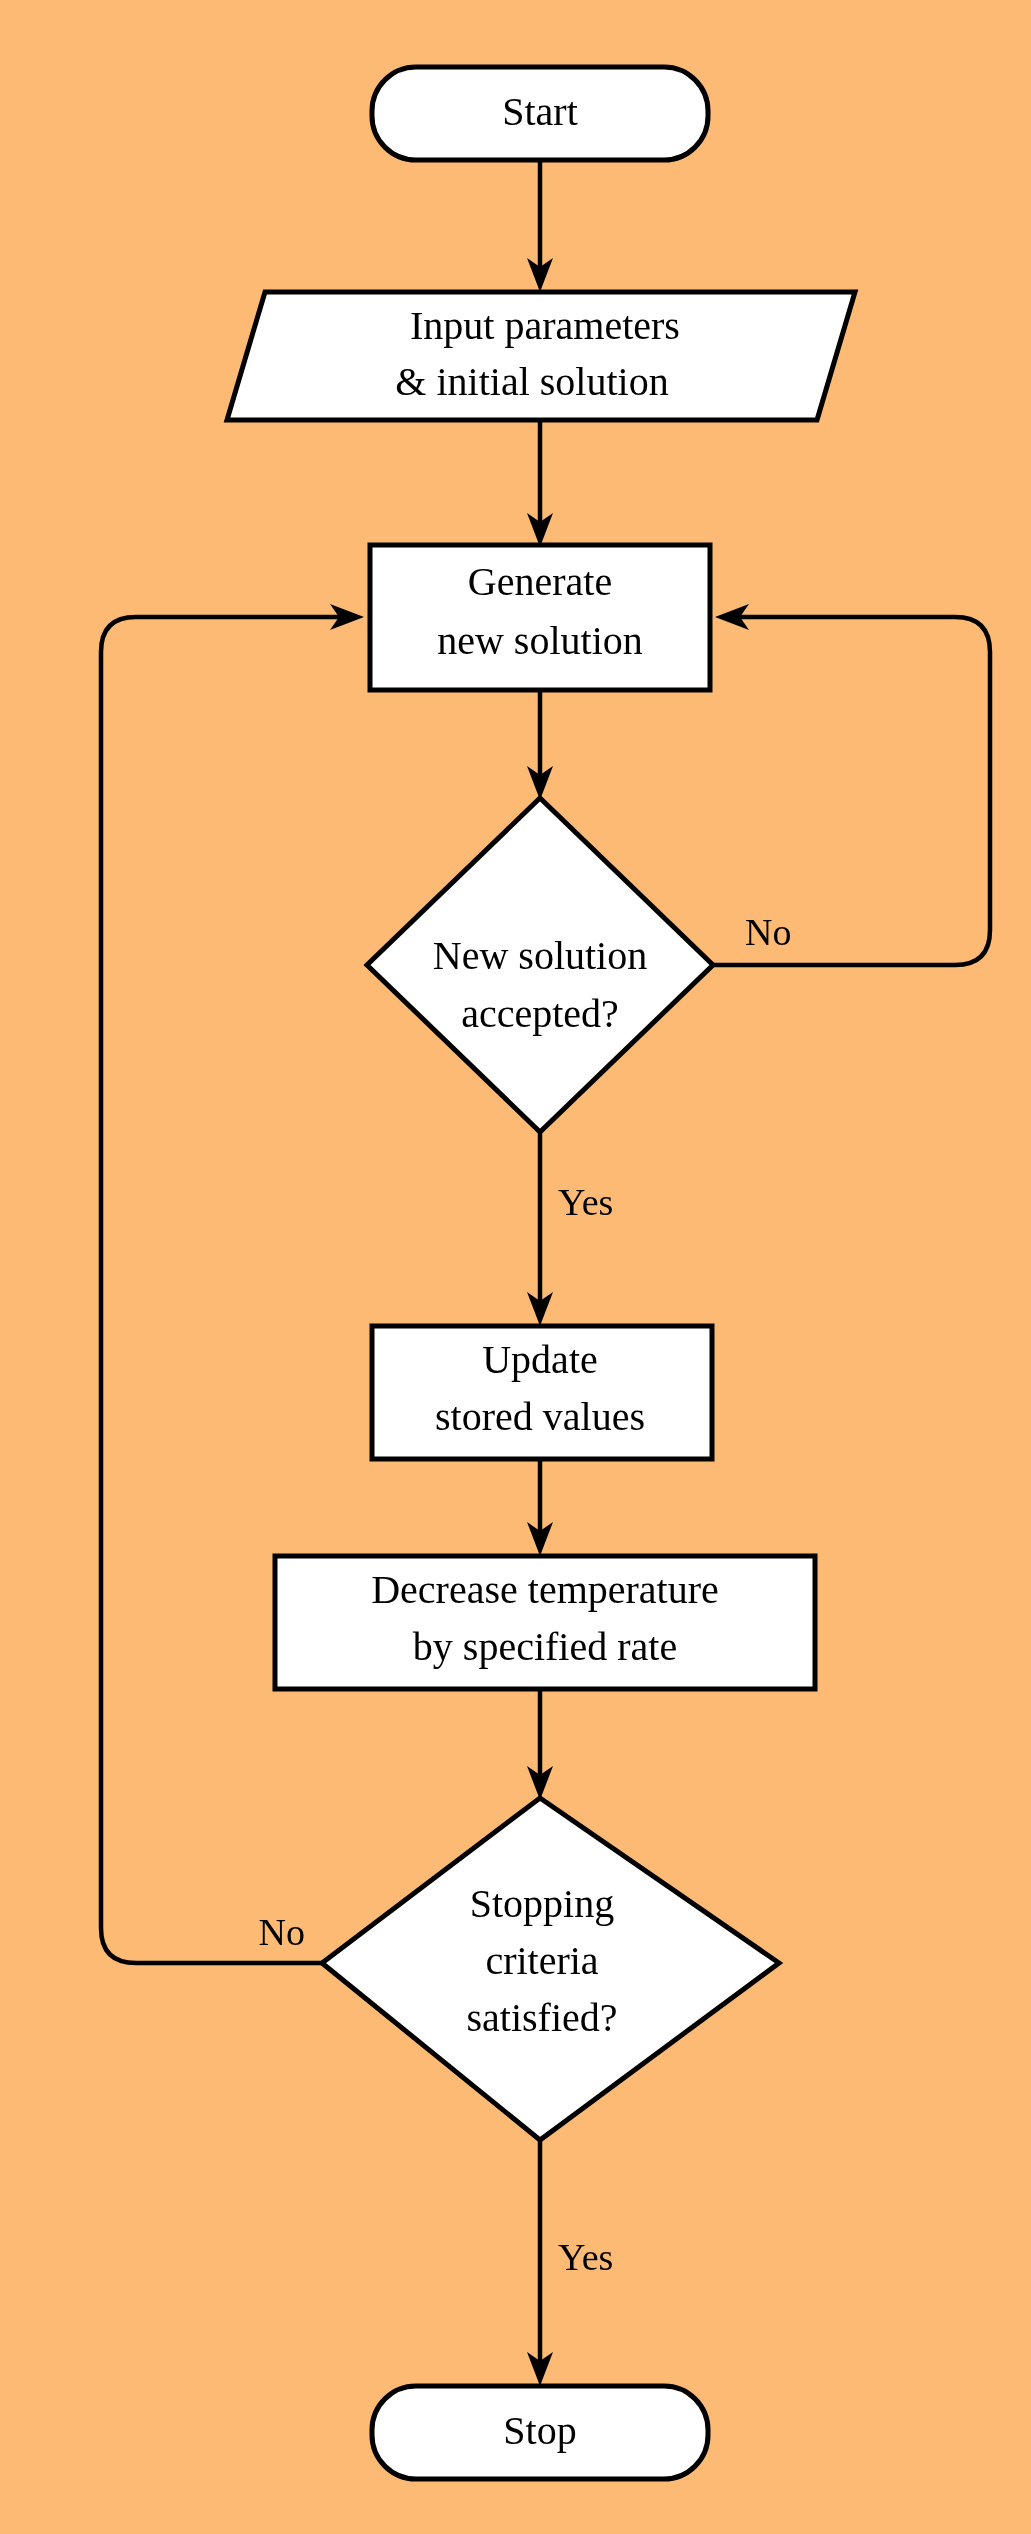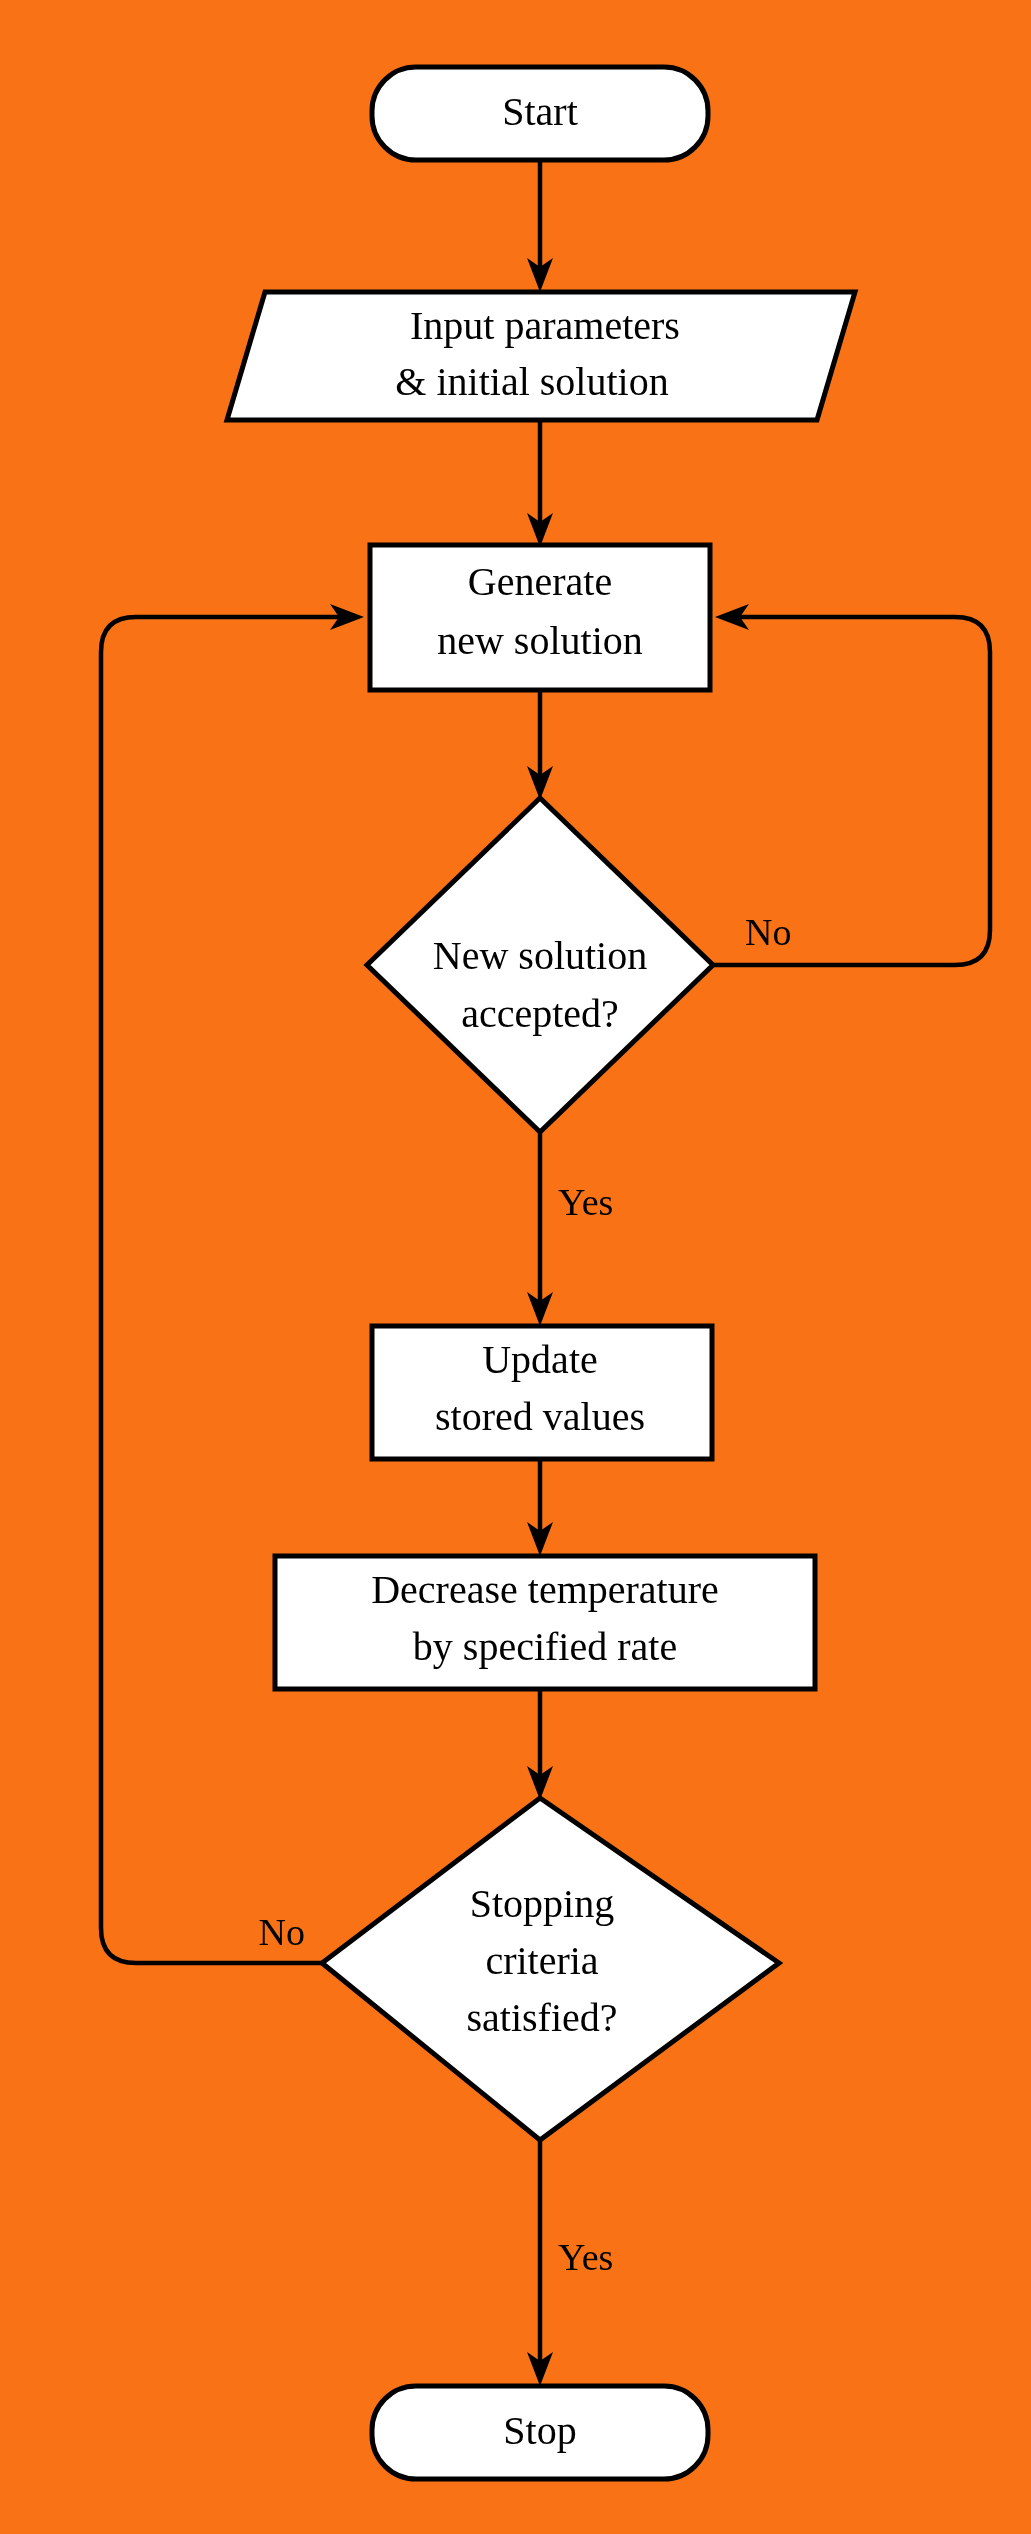--- a/index.html
+++ b/index.html
@@ -8,21 +8,21 @@
     padding: 0;
     background: #ffffff;
   }
   body {
     font-family: "Liberation Serif", "DejaVu Serif", serif;
   }
   #flow-root {
     position: relative;
     width: 1031px;
     height: 2534px;
-    background: #f97316;
+    background: #fdba74;
     overflow: hidden;
   }
   #flow-svg {
     position: absolute;
     left: 0;
     top: 0;
     width: 1031px;
     height: 2534px;
     display: block;
   }

